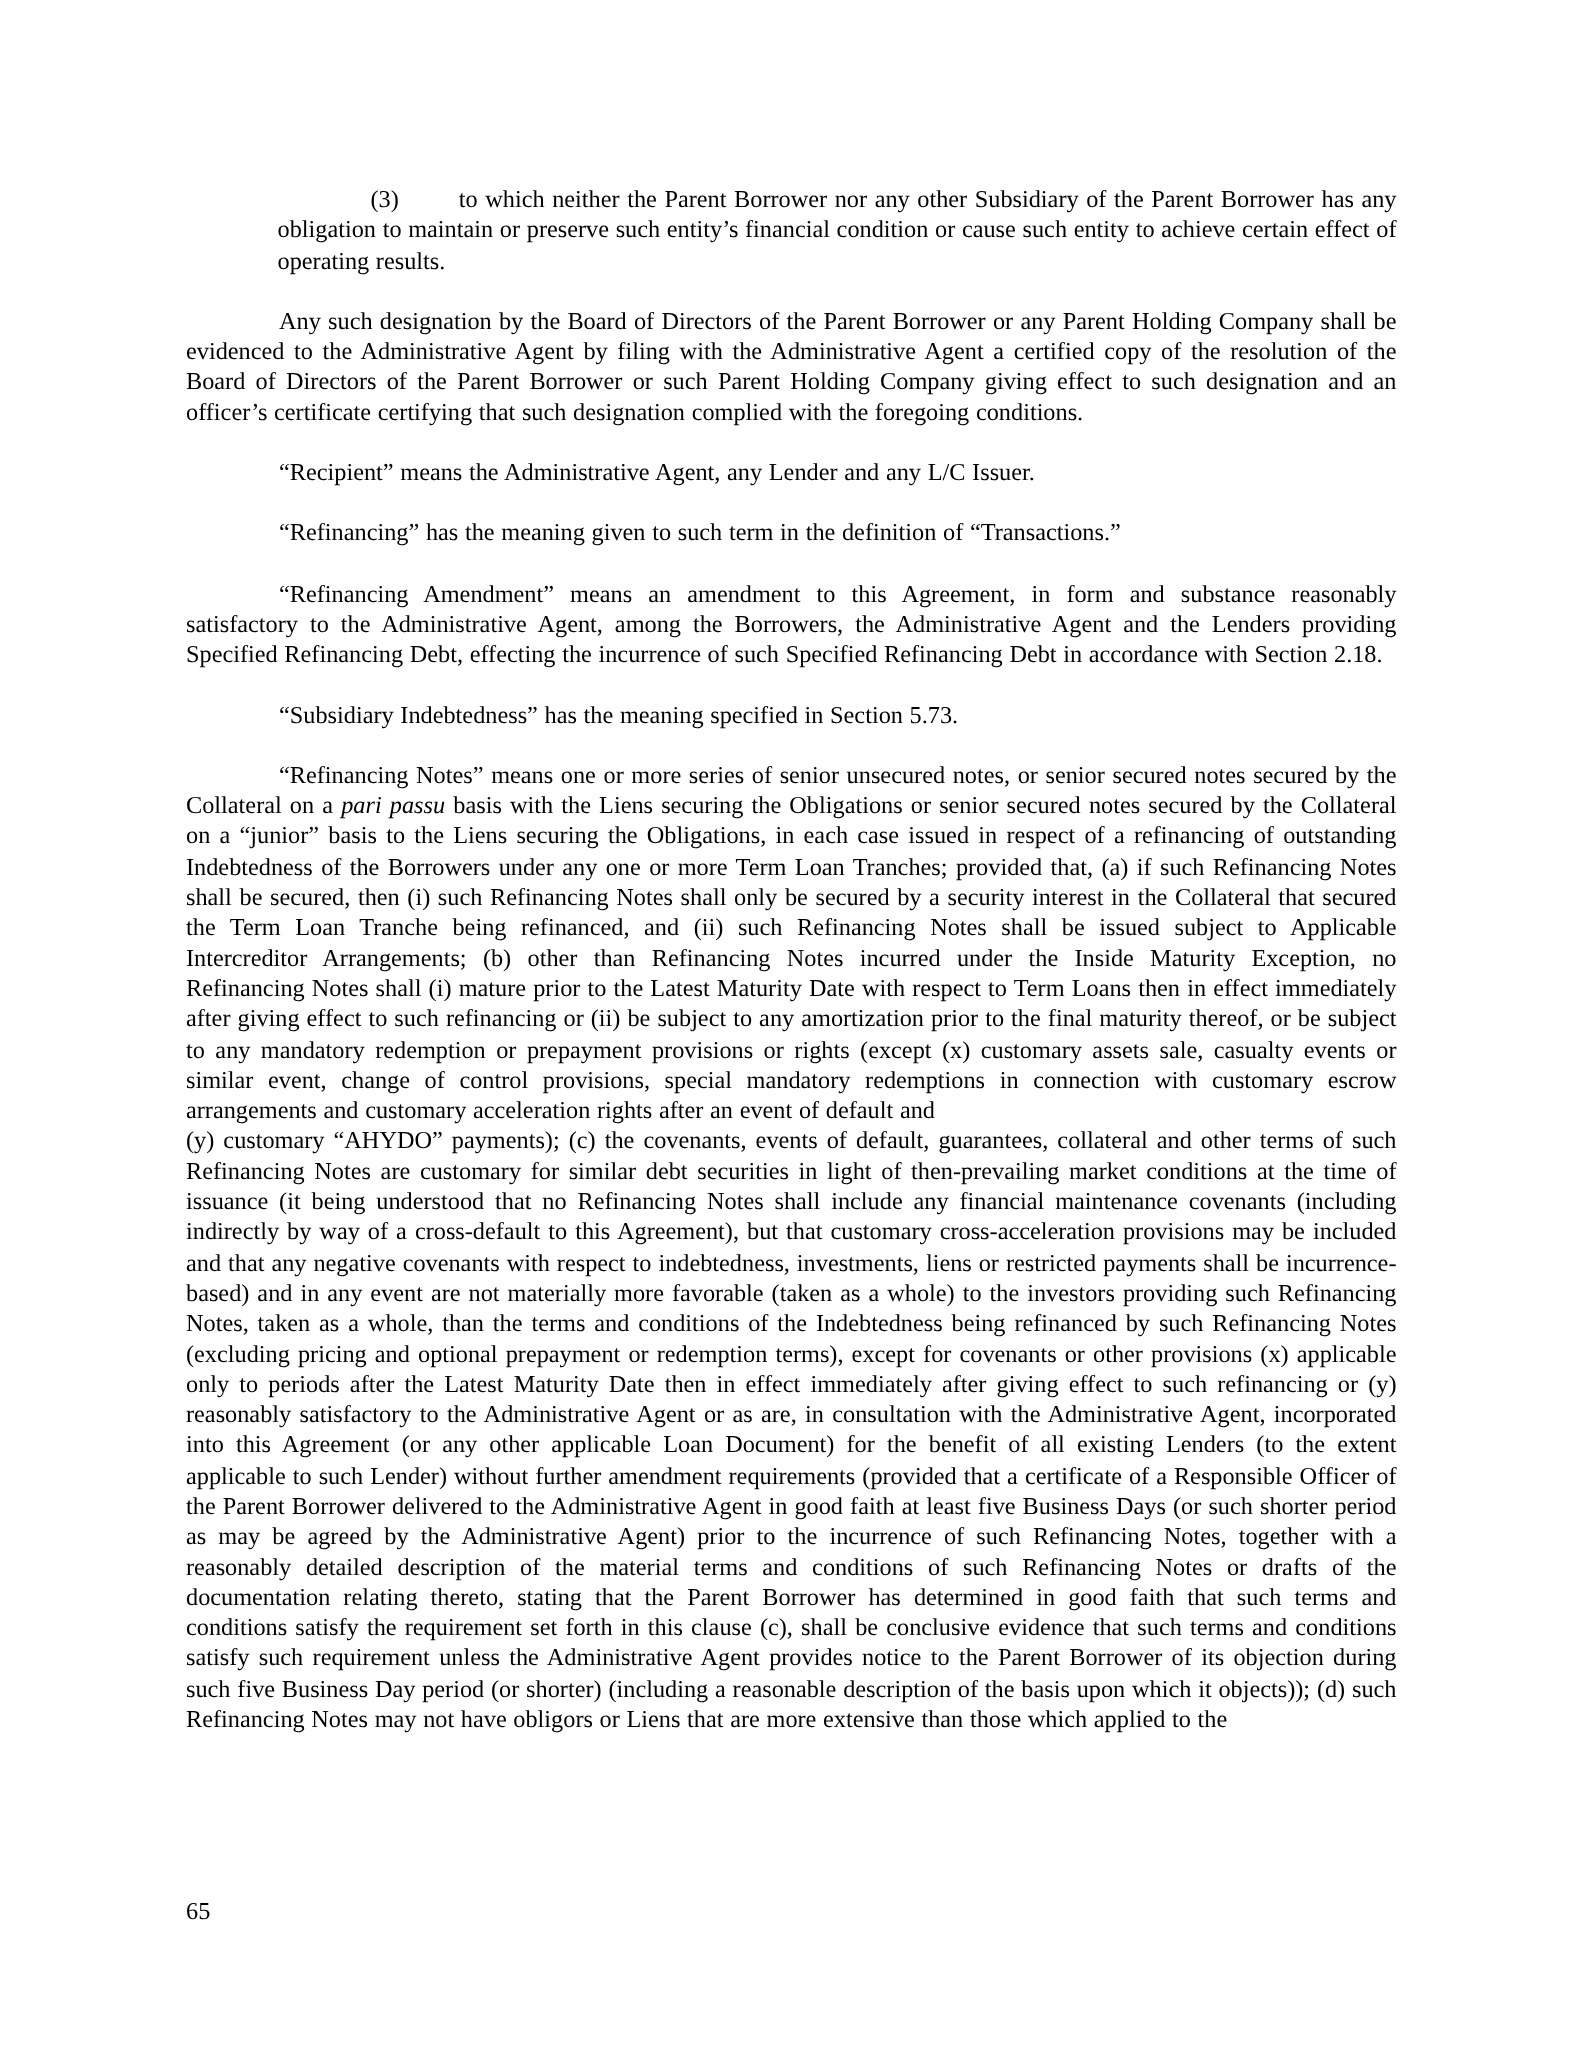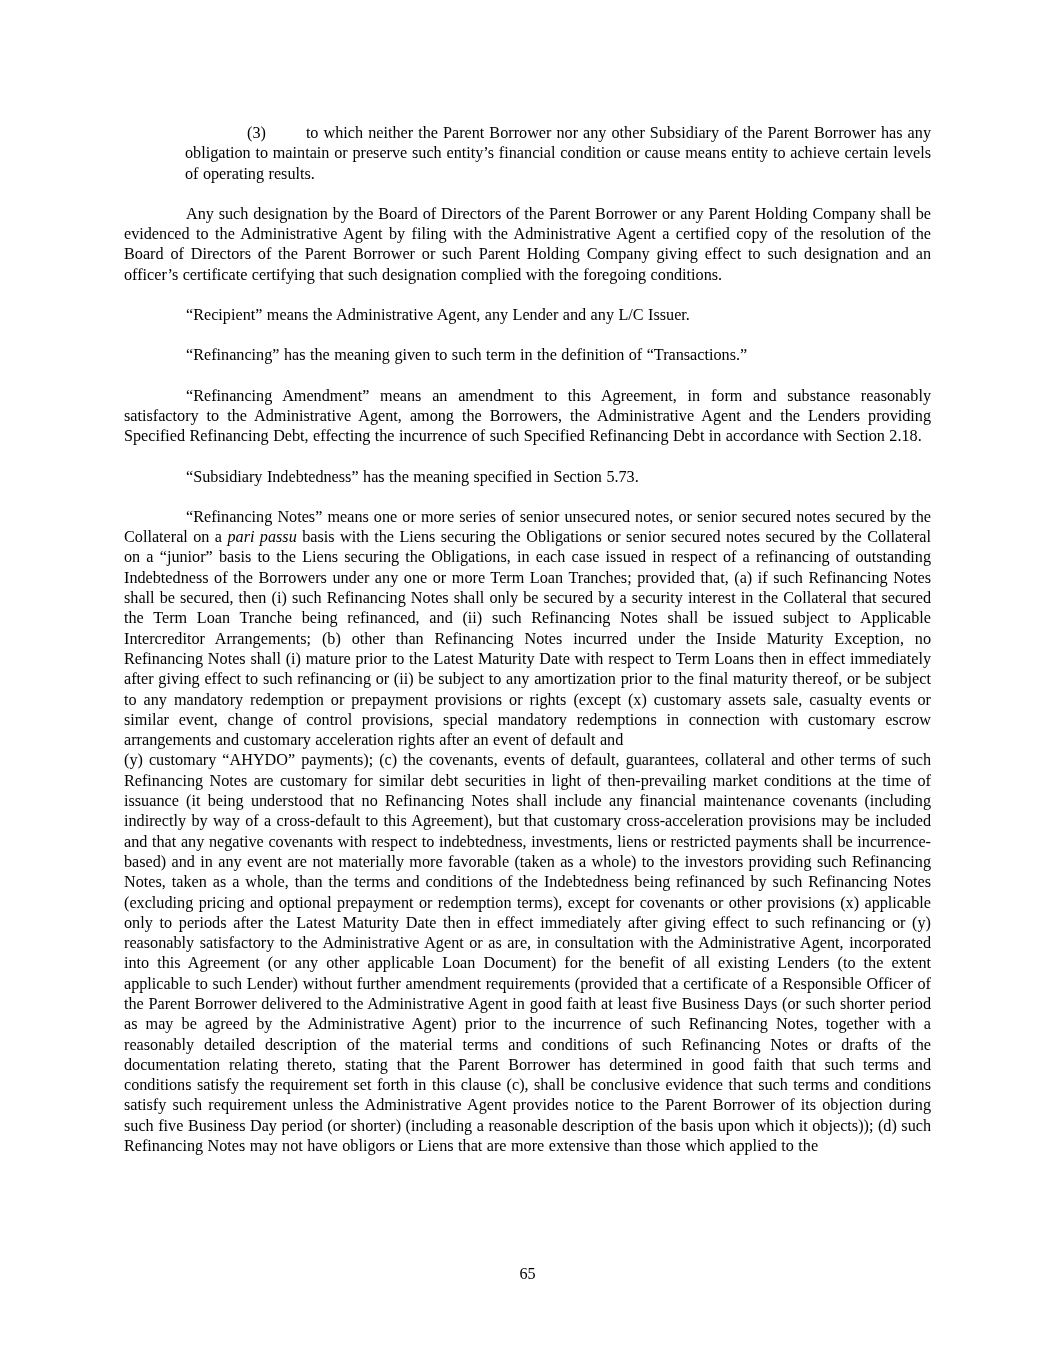--- a/index.html
+++ b/index.html
@@ -39,31 +39,31 @@
     display: inline-block;
     width: 40px;
   }
   .u { text-underline-offset: 2px; }
   .i { font-style: italic; }
   .page-number {
     position: absolute;
     left: 124px;
     top: 1264px;
     width: 807px;
-    text-align: center;
+    text-align: left;
     font-size: 16.2px;
     line-height: 20.3px;
   }
 </style>
 </head>
 <body>
 
 <div class="content">
 
-  <p class="para block"><span>(3)</span><span class="tab-gap"></span><span>to which neither the Parent Borrower nor any other Subsidiary of the Parent Borrower has any obligation to maintain or preserve such entity’s financial condition or cause means entity to achieve certain levels of operating results.</span></p>
+  <p class="para block"><span>(3)</span><span class="tab-gap"></span><span>to which neither the Parent Borrower nor any other Subsidiary of the Parent Borrower has any obligation to maintain or preserve such entity’s financial condition or cause such entity to achieve certain effect of operating results.</span></p>
 
   <p class="para indent"><span>Any such designation by the Board of Directors of the Parent Borrower or any Parent Holding Company shall be evidenced to the Administrative Agent by filing with the Administrative Agent a certified copy of the resolution of the Board of Directors of the Parent Borrower or such Parent Holding Company giving effect to such designation and an officer’s certificate certifying that such designation complied with the foregoing conditions.</span></p>
 
   <p class="para indent"><span>“</span><span class="u">Recipient</span><span>” means the Administrative Agent, any Lender and any L/C Issuer.</span></p>
 
 
   <p class="para indent"><span> “</span><span class="u">Refinancing</span><span>” has the meaning given to such term in the definition of “Transactions.”</span></p>
 
   <p class="para indent"><span>“</span><span class="u">Refinancing Amendment</span><span>” means an amendment to this Agreement, in form and substance reasonably satisfactory to the Administrative Agent, among the Borrowers, the Administrative Agent and the Lenders providing Specified Refinancing Debt, effecting the incurrence of such Specified Refinancing Debt in accordance with Section 2.18.</span></p>
 

